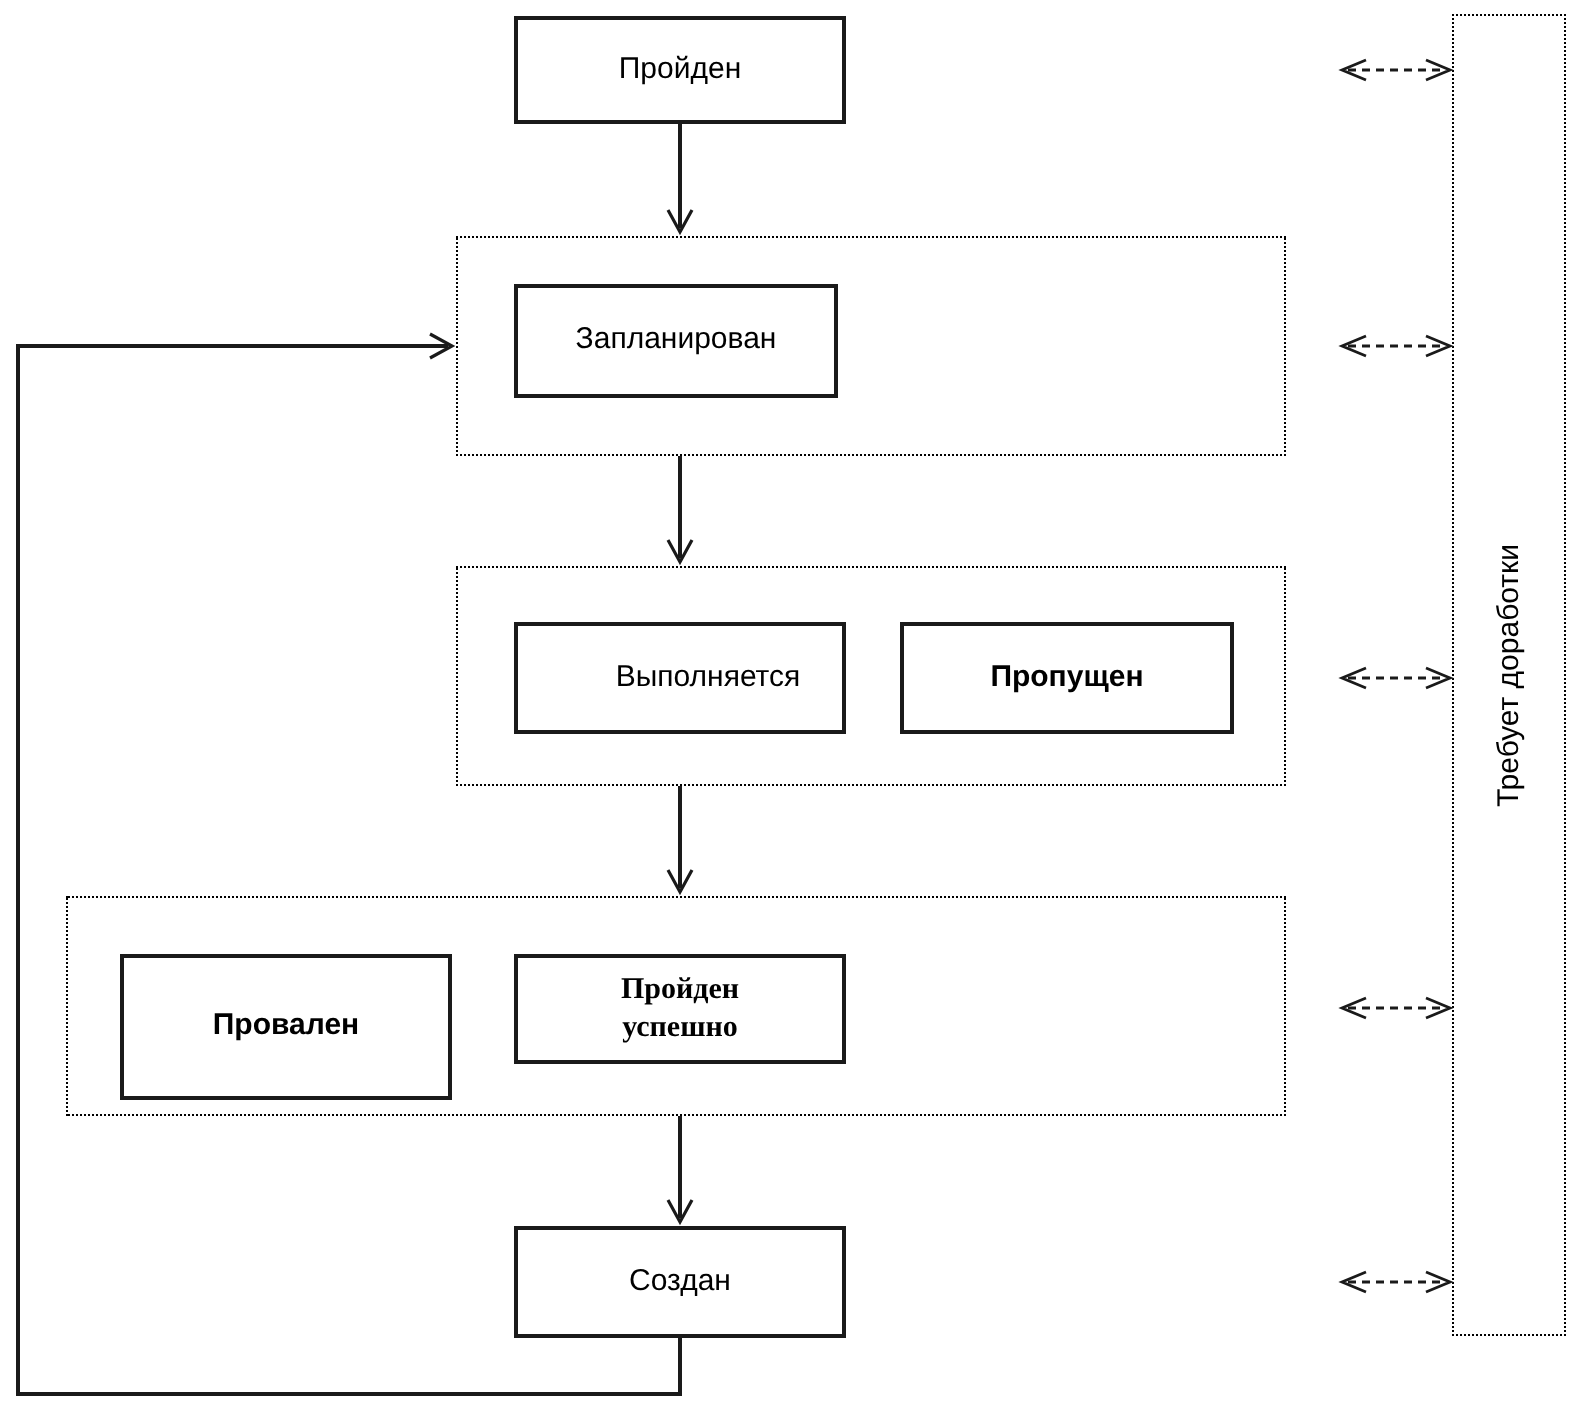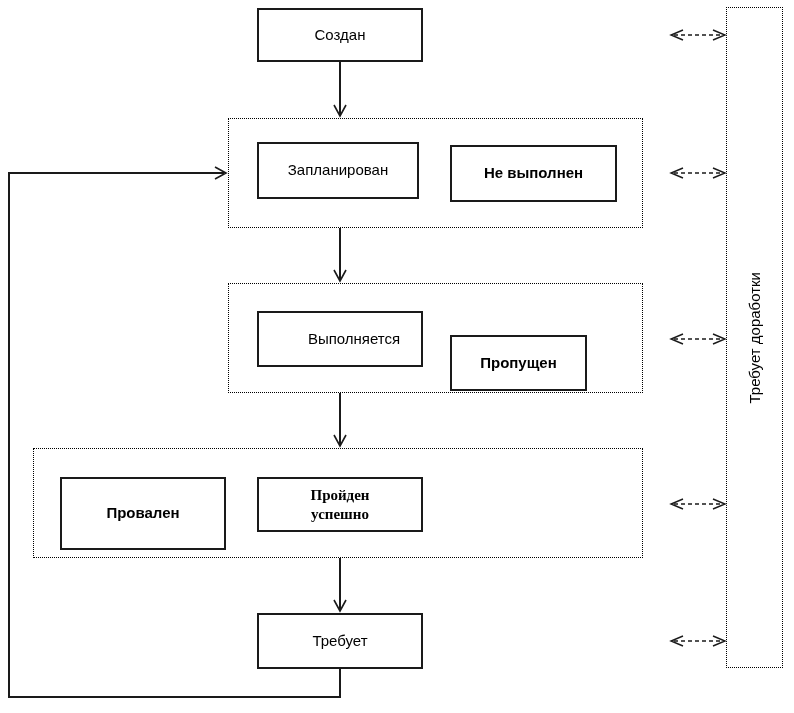--- a/index.html
+++ b/index.html
@@ -44,21 +44,21 @@
     writing-mode: vertical-rl;
     transform: rotate(180deg);
     font-size: 15px;
     white-space: nowrap;
   }
   
   #n-created     { left:257px; top:8px;   width:166px; height:54px; }
   #n-planned     { left:257px; top:142px; width:162px; height:57px; }
   #n-notexec     { left:450px; top:145px; width:167px; height:57px; }
   #n-inprogress  { left:257px; top:311px; width:166px; height:56px;padding-left:28px; }
-  #n-skipped     { left:450px; top:311px; width:137px; height:56px;margin-top:24px; }
+  #n-skipped     { left:450px; top:311px; width:167px; height:56px; }
   #n-failed      { left:60px;  top:477px; width:166px; height:73px; }
   #n-passed      { left:257px; top:477px; width:166px; height:55px; }
   #n-blocked     { left:450px; top:477px; width:167px; height:55px; }
   #n-closed      { left:257px; top:613px; width:166px; height:56px; }
   #g1 { left:228px; top:118px; width:415px; height:110px; }
   #g2 { left:228px; top:283px; width:415px; height:110px; }
   #g3 { left:33px;  top:448px; width:610px; height:110px; }
   #sidebox { left:726px; top:7px; width:57px; height:661px; }
 </style>
 </head>
@@ -68,42 +68,39 @@
 
   <div class="group" id="g1"></div>
   <div class="group" id="g2"></div>
   <div class="group" id="g3"></div>
 
   <div class="sidebox" id="sidebox">
     <span class="vtext">Требует доработки</span>
   </div>
 
   <div class="node" id="n-created">
-    <span>Создан</span>
+    <span>Пройден</span>
   </div>
   <div class="node" id="n-planned">
     <span>Запланирован</span>
-  </div>
-  <div class="node bold" id="n-notexec">
-    <span>Не выполнен</span>
   </div>
   <div class="node" id="n-inprogress">
     <span>Выполняется</span>
   </div>
   <div class="node bold" id="n-skipped">
     <span>Пропущен</span>
   </div>
   <div class="node bold" id="n-failed">
     <span>Провален</span>
   </div>
   <div class="node bold" id="n-passed">
     <span class="wrap-narrow">Пройден успешно</span>
   </div>
   <div class="node" id="n-closed">
-    <span>Требует</span>
+    <span>Создан</span>
   </div>
 
   <svg class="connectors" width="794" height="713" viewBox="0 0 794 713">
 
     <g stroke="#1a1a1a" stroke-width="2" fill="none">
       <path d="M340,62 L340,114"></path>
       <path d="M334,105 L340,116 L346,105" stroke-width="1.6"></path>
     </g>
     <g stroke="#1a1a1a" stroke-width="2" fill="none">
       <path d="M340,228 L340,279"></path>

